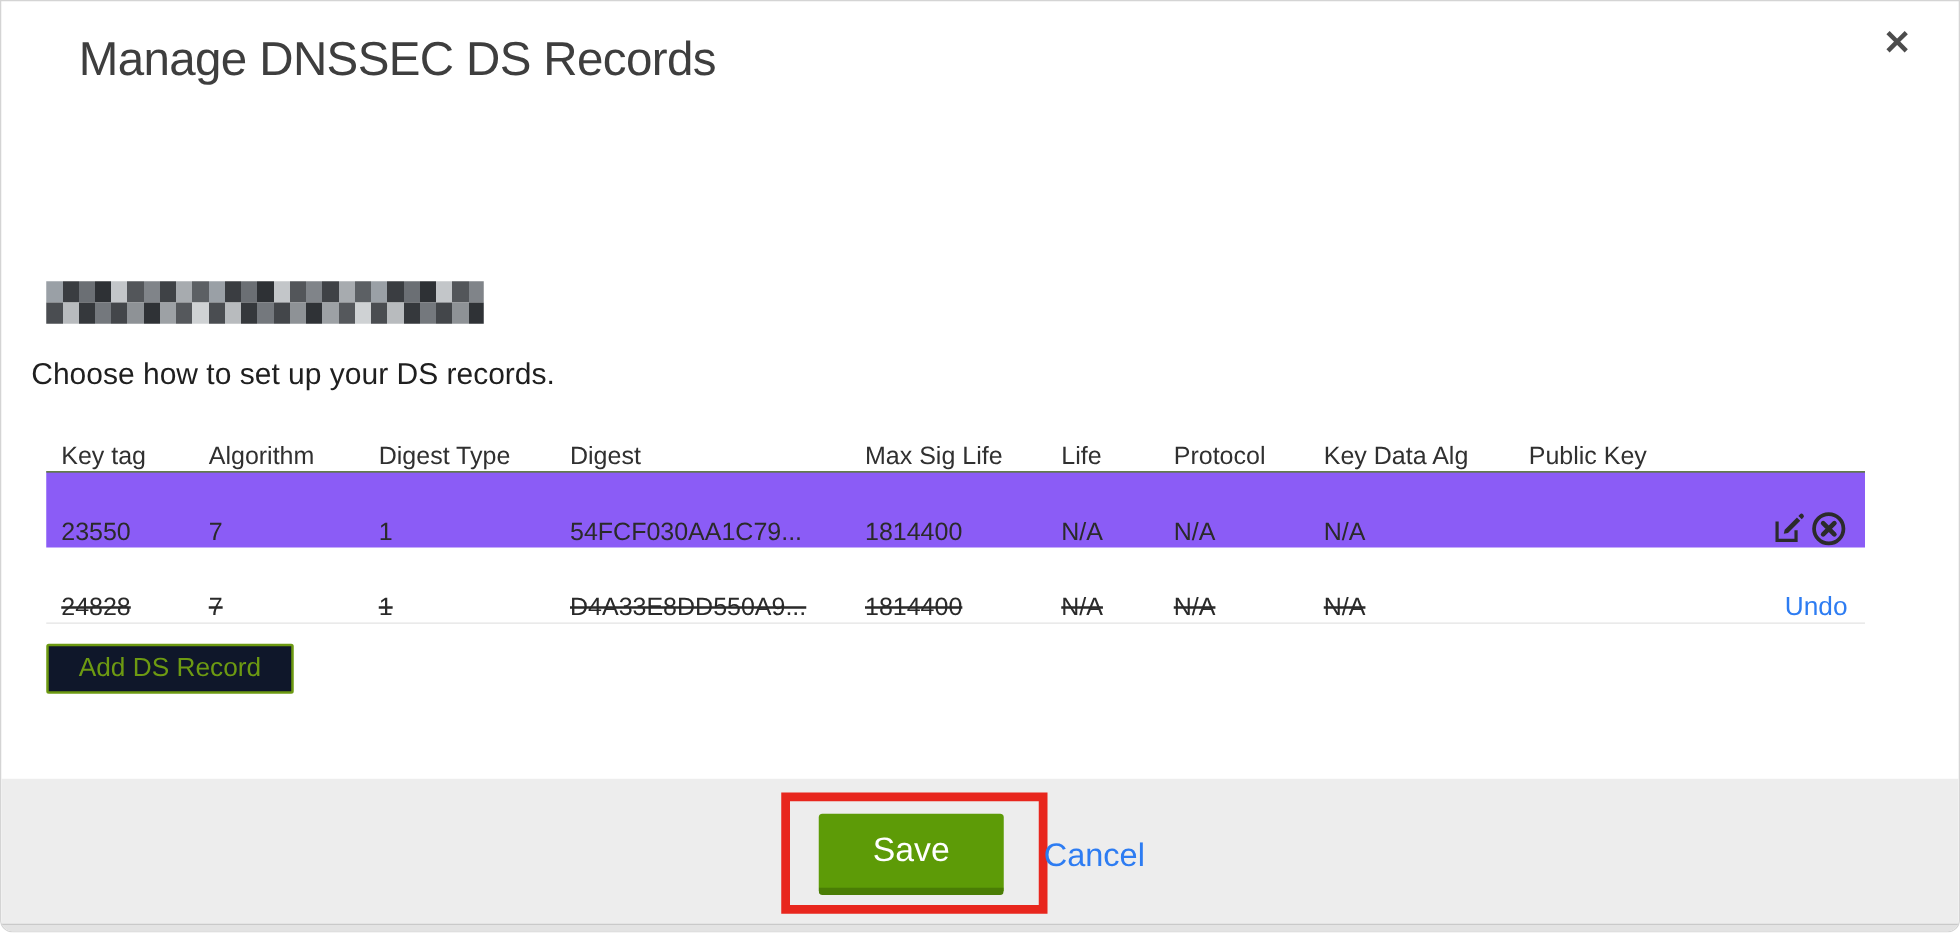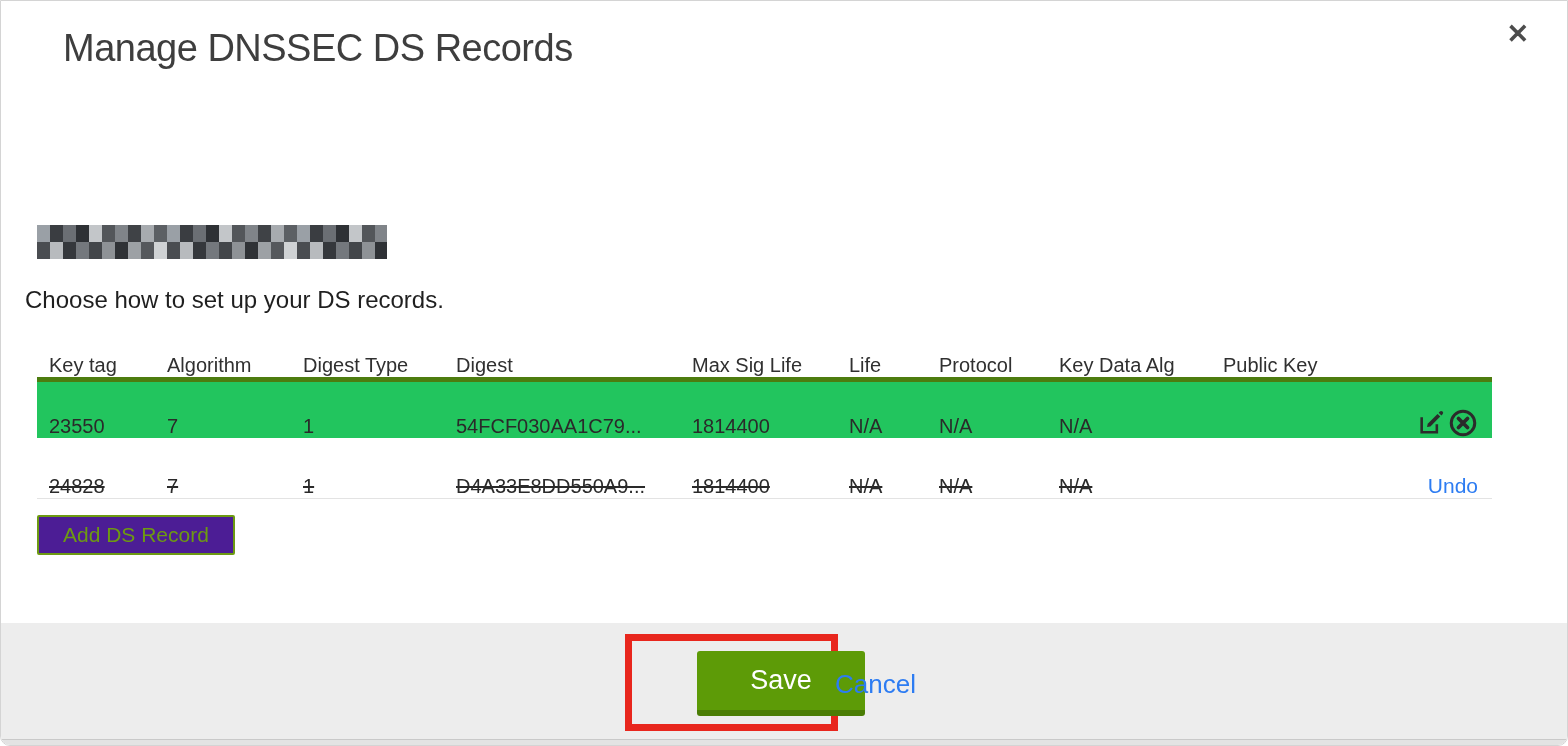--- a/index.html
+++ b/index.html
@@ -44,21 +44,21 @@
   .instruction {
     position:absolute; left:24px; top:285px;
     font-size:24px; color:#1f1f1f;
   }
 
   
   .ds-table { position:absolute; left:36px; top:330px; width:1455px; }
   .t-row { display:flex; align-items:flex-end; width:100%; }
   .t-row.header { height:46px; }
   .t-row.body-row { height:61px; }
-  .t-row.shaded { background:#22c55e; border-top:5px solid #4d7c0f; }
+  .t-row.shaded { background:#8b5cf6; border-top:1px solid #4d7c0f; }
   .t-row.last { border-bottom:1px solid #e3e3e3; }
   .t-cell {
     padding-left:12px; font-size:20px; color:#2a2a2a;
     white-space:nowrap; overflow:hidden; flex:0 0 auto;
     display:flex; align-items:center;
   }
   .t-cell:nth-child(1){ width:118px; }
   .t-cell:nth-child(2){ width:136px; }
   .t-cell:nth-child(3){ width:153px; }
   .t-cell:nth-child(4){ width:236px; }
@@ -71,45 +71,44 @@
   .t-row.struck .cell-text { text-decoration:line-through; }
   .actions { display:flex; align-items:center; gap:3px; margin-left:auto; }
   .icon-btn { background:none; border:none; cursor:pointer; padding:0; line-height:0; }
   .undo-link {
     font-size:21px; color:#2d7cf2; text-decoration:none; margin-left:auto; cursor:pointer;
   }
 
   .add-btn {
     position:absolute; left:36px; top:514px;
     height:40px; padding:0 24px;
-    background:#4c1d95; border:2px solid #6d9a12; border-radius:2px;
+    background:#0f172a; border:2px solid #6d9a12; border-radius:2px;
     color:#6d9a12; font-size:21px; cursor:pointer;
     font-family:"Liberation Sans",sans-serif;
   }
 
   .footer {
     position:absolute; left:0; top:622px; width:100%; height:116px;
     background:#ededed;
   }
   .bottom-strip {
     position:absolute; left:0; top:738px; width:100%; height:8px;
     background:#e3e3e3; border-top:1px solid #c9c9c9;
   }
 
   .annotation-rect {
     position:absolute; left:624px; top:633px; width:213px; height:97px;
     border:7px solid #e8261d; pointer-events:none; z-index:5;
   }
 
   .save-btn {
-    position:absolute; left:654px; top:650px; width:168px; height:65px;
+    position:absolute; left:654px; top:650px; width:148px; height:65px;
     background:#5d9b07; border:none; border-bottom:6px solid #4a7d05;
     border-radius:3px; color:#ffffff; font-size:27px; cursor:pointer; z-index:6;
     font-family:"Liberation Sans",sans-serif;
-    margin-left:42px;
   }
 
   .cancel-link {
     position:absolute; left:834px; top:668px;
     font-size:26px; color:#2d7cf2; text-decoration:none; cursor:pointer; z-index:6;
   }
 </style>
 </head>
 <body>
 

